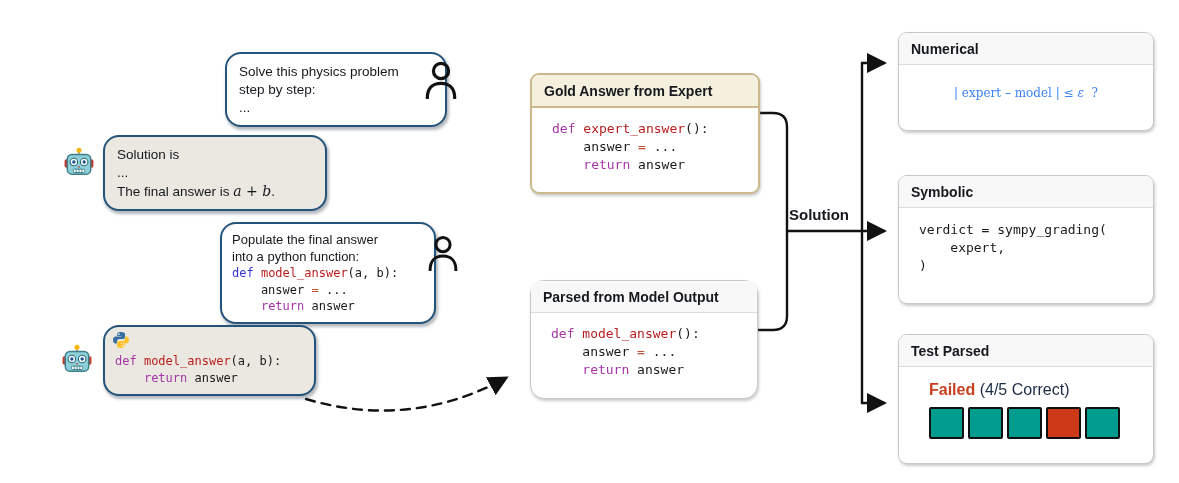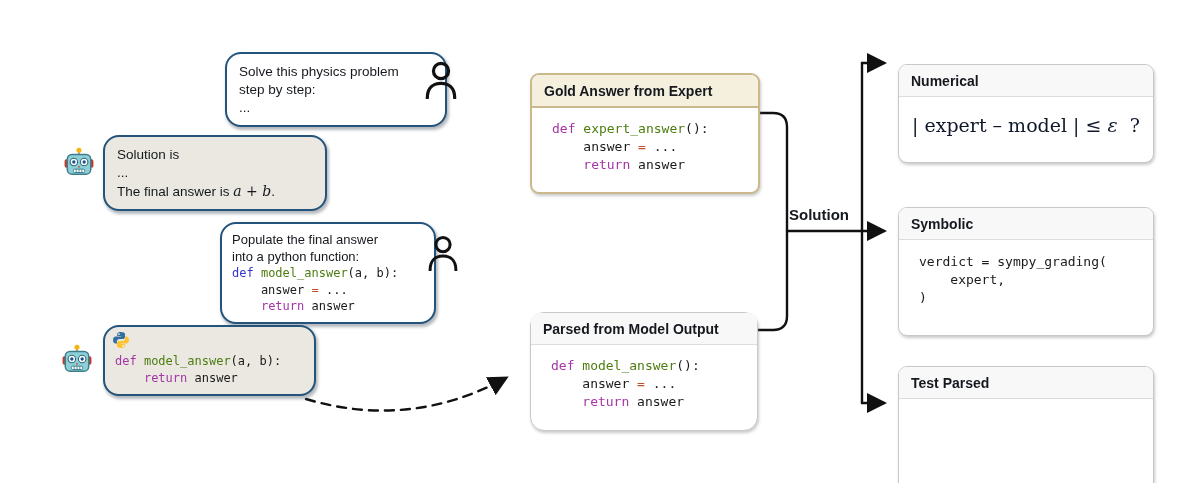--- a/index.html
+++ b/index.html
@@ -16,37 +16,37 @@
   .bubble.bot{background:#EAE8E1;}
   .bline{white-space:nowrap;}
   .math-it{font-family:"DejaVu Serif",serif;font-style:italic;font-size:14px;}
 
   
   .code{font-family:"DejaVu Sans Mono","Liberation Mono",monospace;font-size:12px;line-height:1.38;color:#1a1a1a;}
   .code .cline{white-space:pre;}
   .tk{white-space:pre;}
   .kw{color:#A435A5;}        
   .kwb{color:#3434D1;}       
-  .fn{color:#4d7c0f;}        
+  .fn{color:#b91c1c;}        
   .op{color:#C14F2E;}        
 
   
   .tbox{position:absolute;background:#fff;border-radius:9px;z-index:2;
         box-shadow:1px 2px 3px rgba(120,125,130,.4);}
   .tbox .hdr{font-weight:bold;font-size:14px;padding:8px 12px 7px 12px;border-top-left-radius:8px;border-top-right-radius:8px;}
   .gold{border:2px solid #CBB98D;}
   .gold .hdr{background:#F5F0DE;border-bottom:2px solid #CBB98D;}
-  .plain{border:1.5px solid #C8C8C8;margin-top:32px;}
+  .plain{border:1.5px solid #C8C8C8;}
   .plain .hdr{background:#F8F8F8;border-bottom:1.5px solid #DCDCDC;}
   .tbox .body{padding:12px 14px 10px 20px;}
   .mid-code{font-size:13px;}
 
   .compare-label{position:absolute;font-weight:bold;font-size:15px;z-index:2;}
 
-  .formula{font-family:"DejaVu Serif",serif;font-size:19px;white-space:pre;color:#0f172a;}
+  .formula{font-family:"DejaVu Serif",serif;font-size:12px;white-space:pre;color:#3b82f6;}
   .formula .eps{font-style:italic;}
   .num-body{display:flex;align-items:center;justify-content:center;height:56px;padding:0;}
 
   .fail-line{font-size:16px;margin:2px 0 8px 0;}
   .fail-word{font-weight:bold;color:#C8401F;}
   .fail-detail{color:#1B2B45;}
   .tc-row{display:flex;gap:4px;}
   .tc-square{width:31px;height:28px;border:2.5px solid #101010;border-radius:2px;}
   .tc-square.pass{background:#009C8D;}
   .tc-square.fail{background:#CD3A18;}
@@ -180,15 +180,25 @@
     <div class="hdr">Symbolic</div>
     <div class="body code mid-code" style="padding-top:13px;">
       <div class="cline">verdict = sympy_grading(</div>
       <div class="cline">    expert,</div>
       <div class="cline">)</div>
     </div>
   </div>
 
   <div class="tbox plain" style="left:898px;top:334px;width:254px;height:128px;">
     <div class="hdr">Test Parsed</div>
+    <div class="body" style="padding:12px 14px 10px 30px;">
+      <div class="fail-line"><span class="fail-word">Failed</span><span class="fail-detail"> (4/5 Correct)</span></div>
+      <div class="tc-row">
+          <div class="tc-square pass"></div>
+          <div class="tc-square pass"></div>
+          <div class="tc-square pass"></div>
+          <div class="tc-square fail"></div>
+          <div class="tc-square pass"></div>
+        </div>
+    </div>
   </div>
 
 </div>
 
 </body></html>

